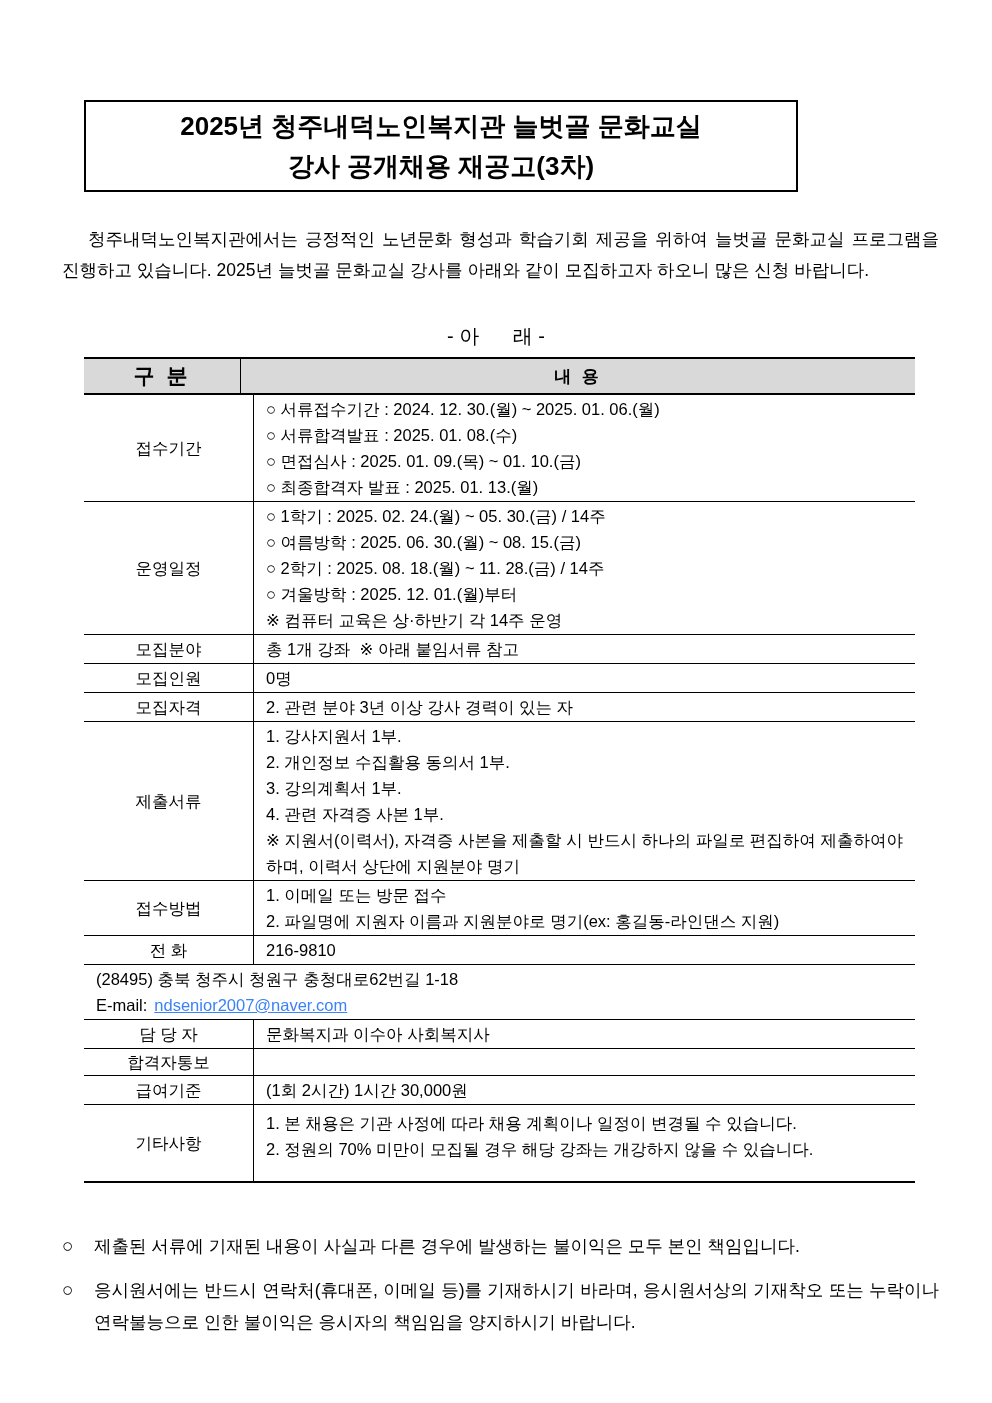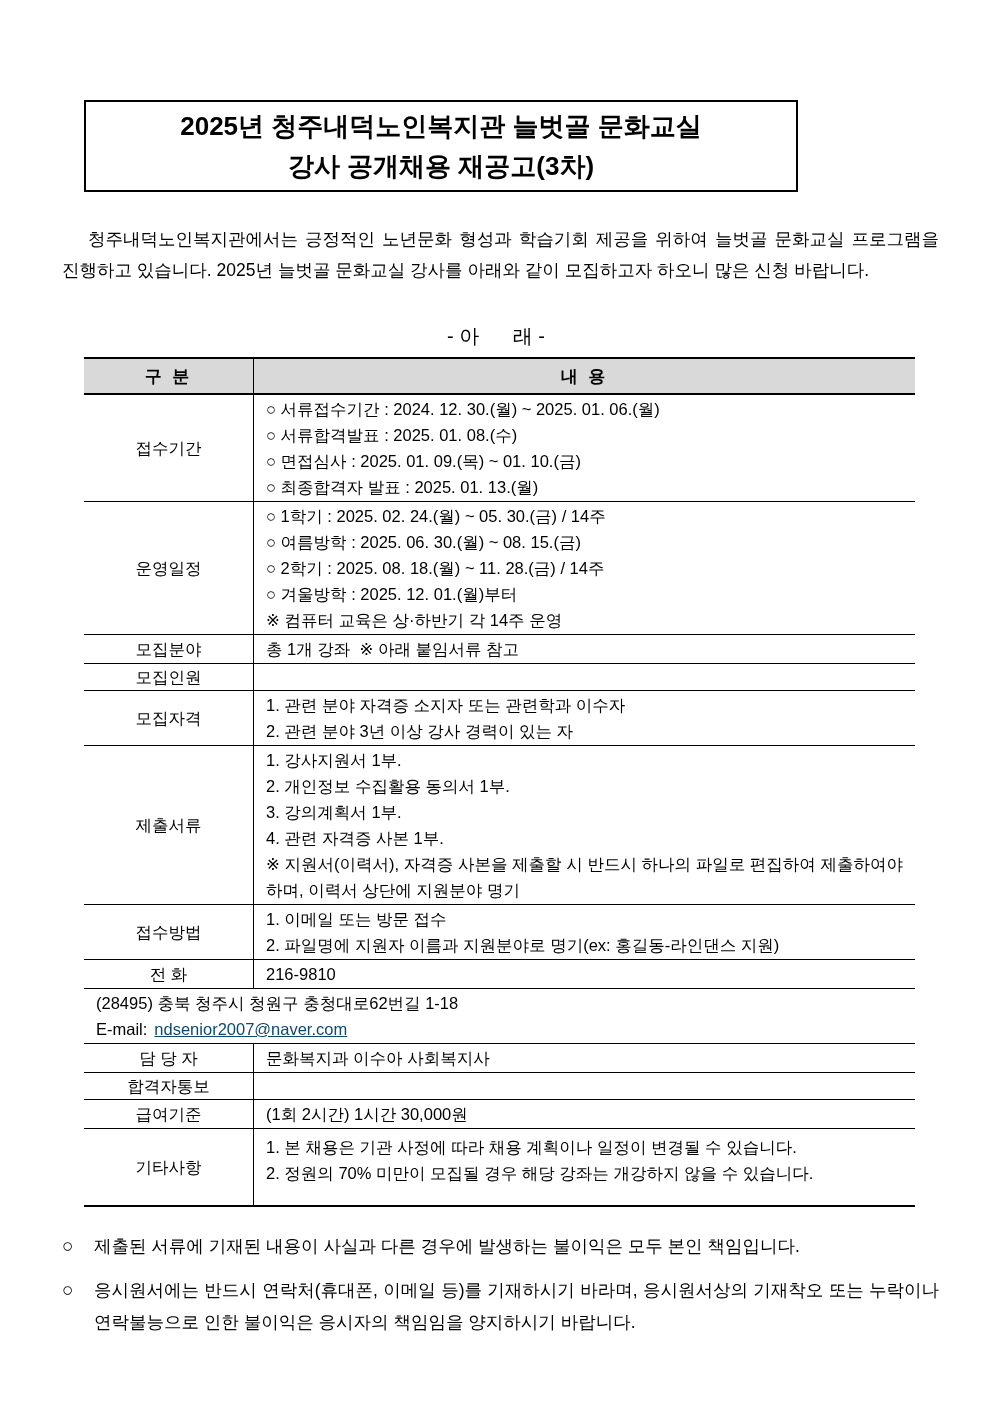--- a/index.html
+++ b/index.html
@@ -37,43 +37,43 @@
   .doc-table {
     position: absolute; left: 84px; top: 357px; width: 831px;
     border-top: 2.5px solid #000; border-bottom: 2.5px solid #000;
     box-sizing: border-box;
   }
   .thead {
     display: flex; background: #d9d9d9; border-bottom: 2.5px solid #000;
     height: 34px;
   }
   .th-gubun {
-    width: 170px; border-right: 1.5px solid #000; box-sizing: border-box;
+    width: 157px; border-right: 1.5px solid #000; box-sizing: border-box;
     display: flex; align-items: center; justify-content: center;
-    font-size: 17px; font-weight: 700; letter-spacing: 3px;
+    font-size: 21px; font-weight: 700; letter-spacing: 3px;
   }
   .th-naeyong {
     flex: 1; display: flex; align-items: center; justify-content: center;
     font-size: 17px; font-weight: 700; letter-spacing: 3px;
   }
   .trow { display: flex; border-bottom: 1.5px solid #000; }
   .trow:last-child { border-bottom: none; }
   .tlabel {
     width: 170px; border-right: 1.5px solid #000; box-sizing: border-box;
     display: flex; align-items: center; justify-content: center; text-align: center;
     font-size: 16.5px; padding: 1px 2px; line-height: 24px;
   }
   .tcontent { flex: 1; padding: 1px 12px; box-sizing: border-box; }
   .tline {
     font-size: 16.5px; line-height: 26px; text-align: justify;
     white-space: pre-wrap; word-break: break-all;
   }
   .row-kita .tcontent { padding-top: 5px; padding-bottom: 19px; }
   .email-prefix { margin-right: 7px; }
-  .email-link { color: #0c4a6e; text-decoration: underline; cursor: pointer; }
+  .email-link { color: #3b82f6; text-decoration: underline; cursor: pointer; }
 
   
   .note {
     position: absolute; left: 62px; width: 877px;
     display: flex; align-items: flex-start;
     font-size: 17.5px; line-height: 32px;
   }
   .note-1 { top: 1230px; }
   .note-2 { top: 1274px; }
   .note-bullet { width: 32px; flex: 0 0 32px; font-size: 19px; line-height: 32px; }
@@ -122,26 +122,28 @@
 
     <div class="trow">
       <div class="tlabel">모집분야</div>
       <div class="tcontent">
         <div class="tline">총 1개 강좌  ※ 아래 붙임서류 참고</div>
       </div>
     </div>
 
     <div class="trow">
       <div class="tlabel">모집인원</div>
+      <div class="tcontent">
+        <div class="tline">0명</div>
+      </div>
     </div>
 
     <div class="trow">
       <div class="tlabel">모집자격</div>
       <div class="tcontent">
-        <div class="tline">1. 관련 분야 자격증 소지자 또는 관련학과 이수자</div>
         <div class="tline">2. 관련 분야 3년 이상 강사 경력이 있는 자</div>
       </div>
     </div>
 
     <div class="trow">
       <div class="tlabel">제출서류</div>
       <div class="tcontent">
         <div class="tline">1. 강사지원서 1부.</div>
         <div class="tline">2. 개인정보 수집활용 동의서 1부.</div>
         <div class="tline">3. 강의계획서 1부.</div>

